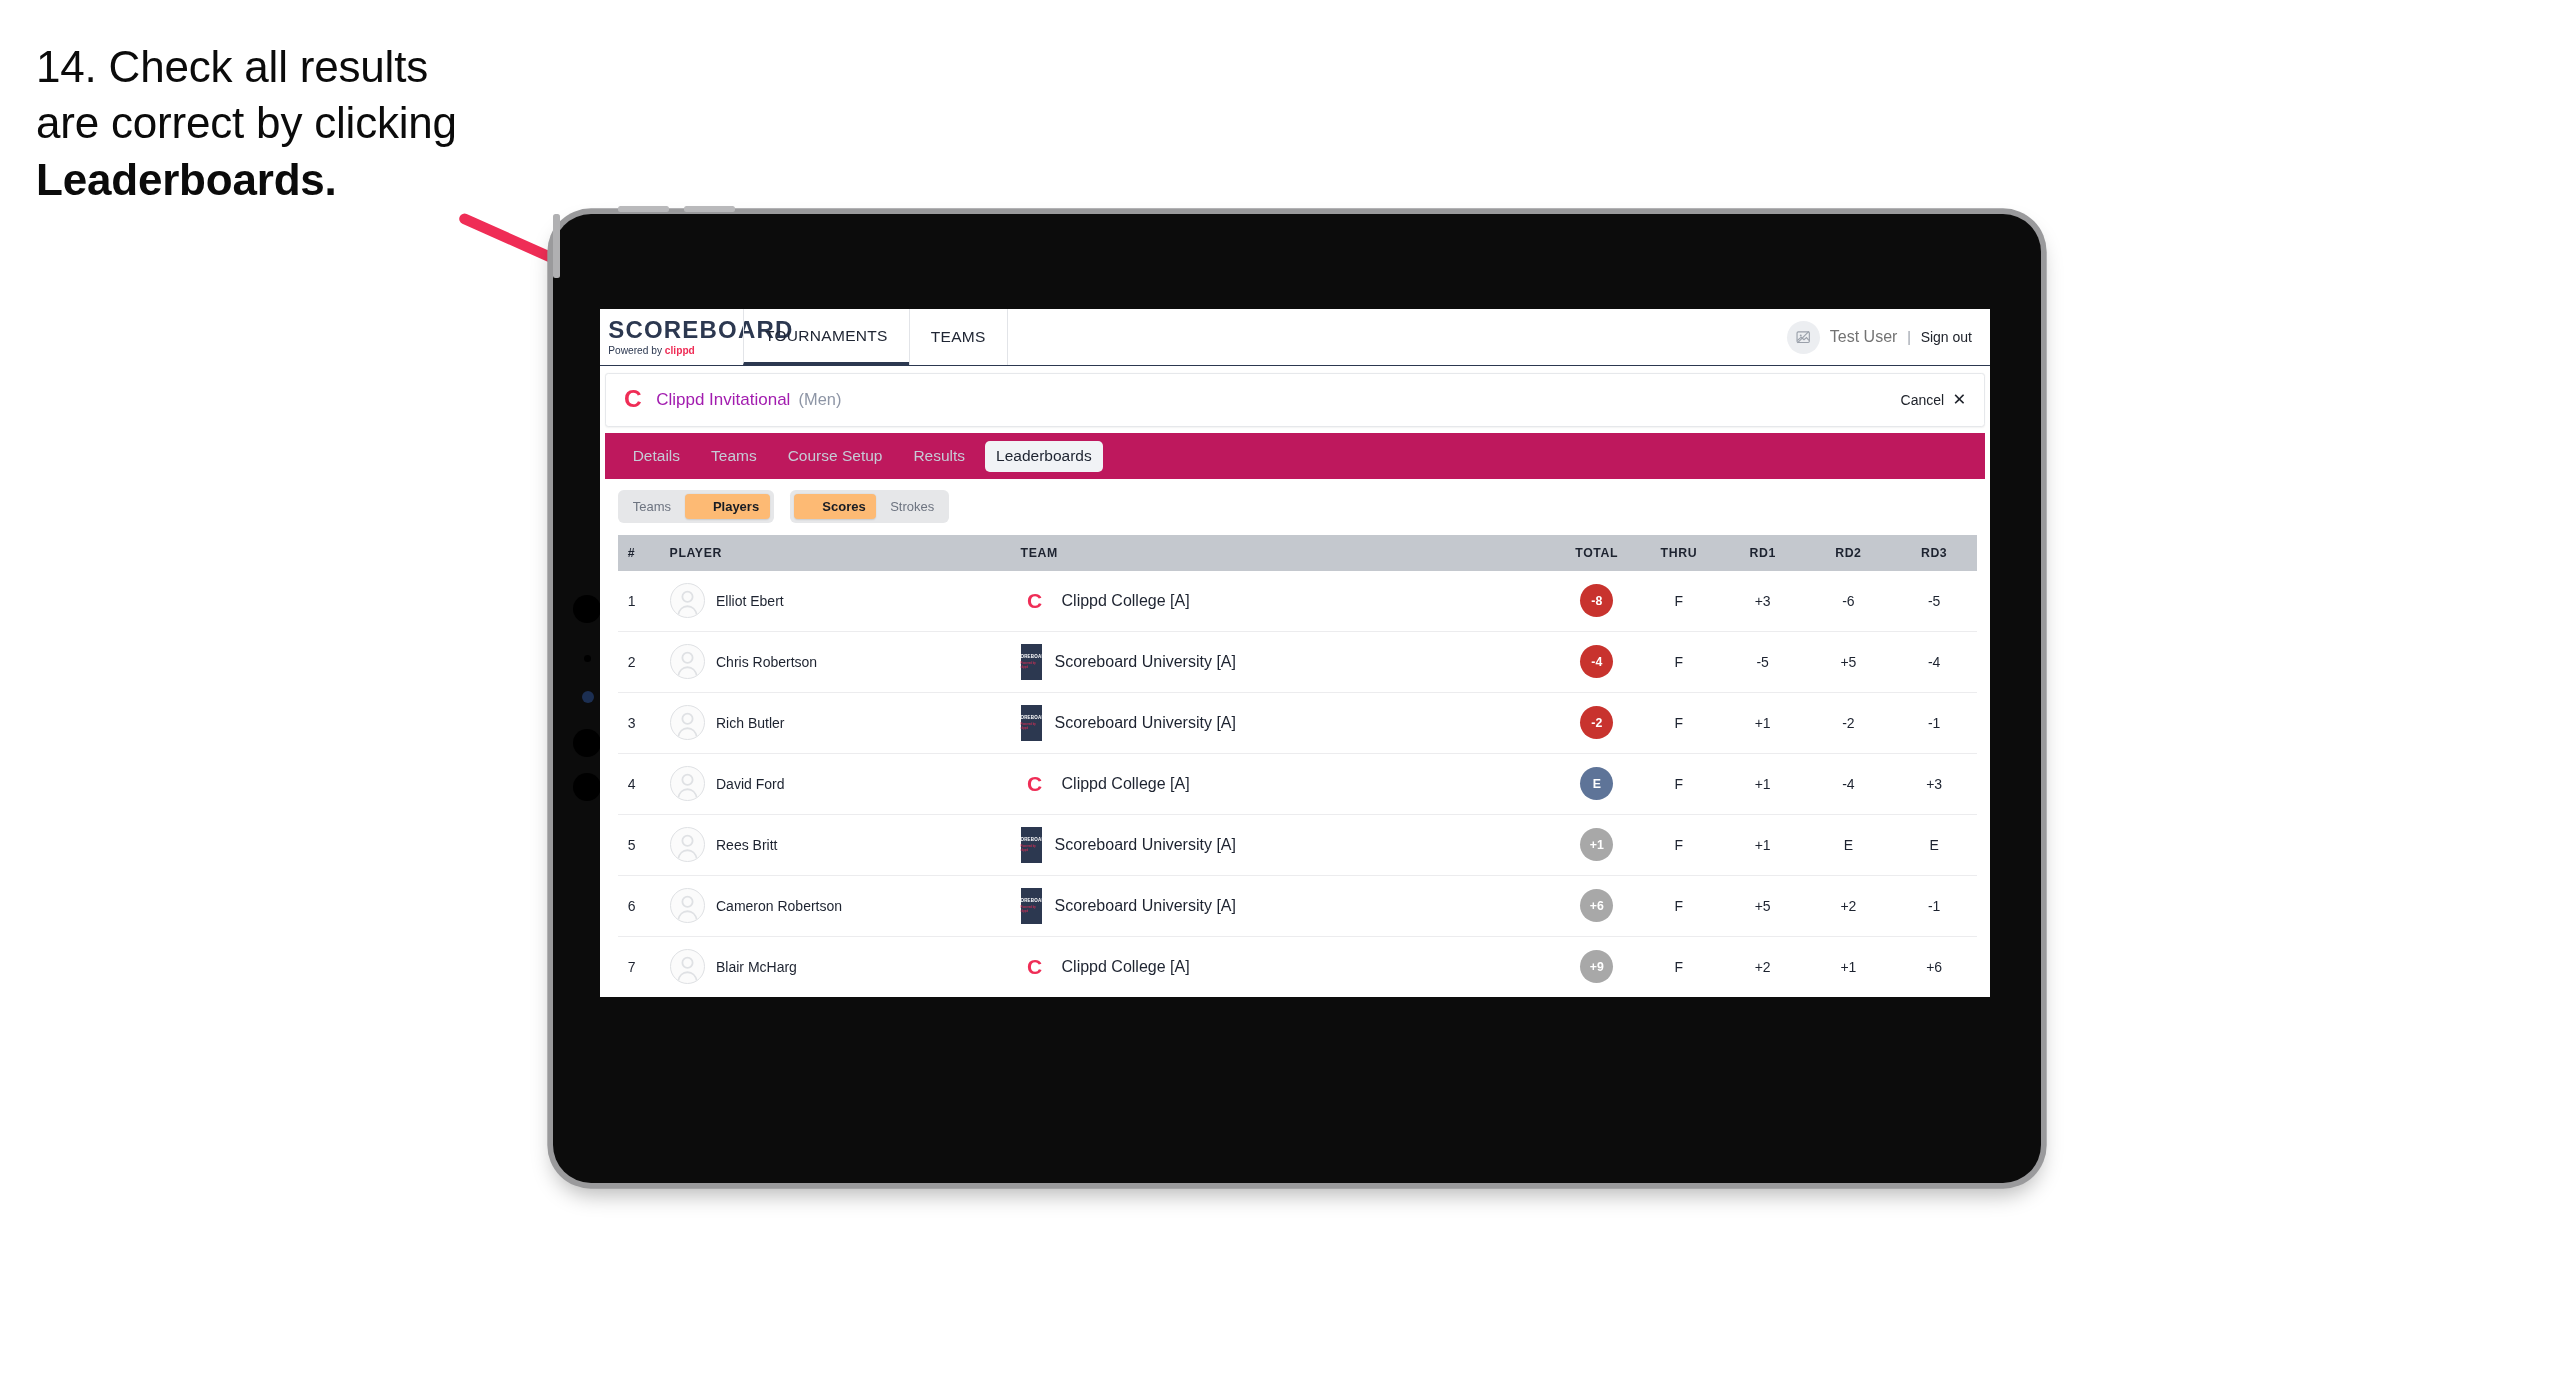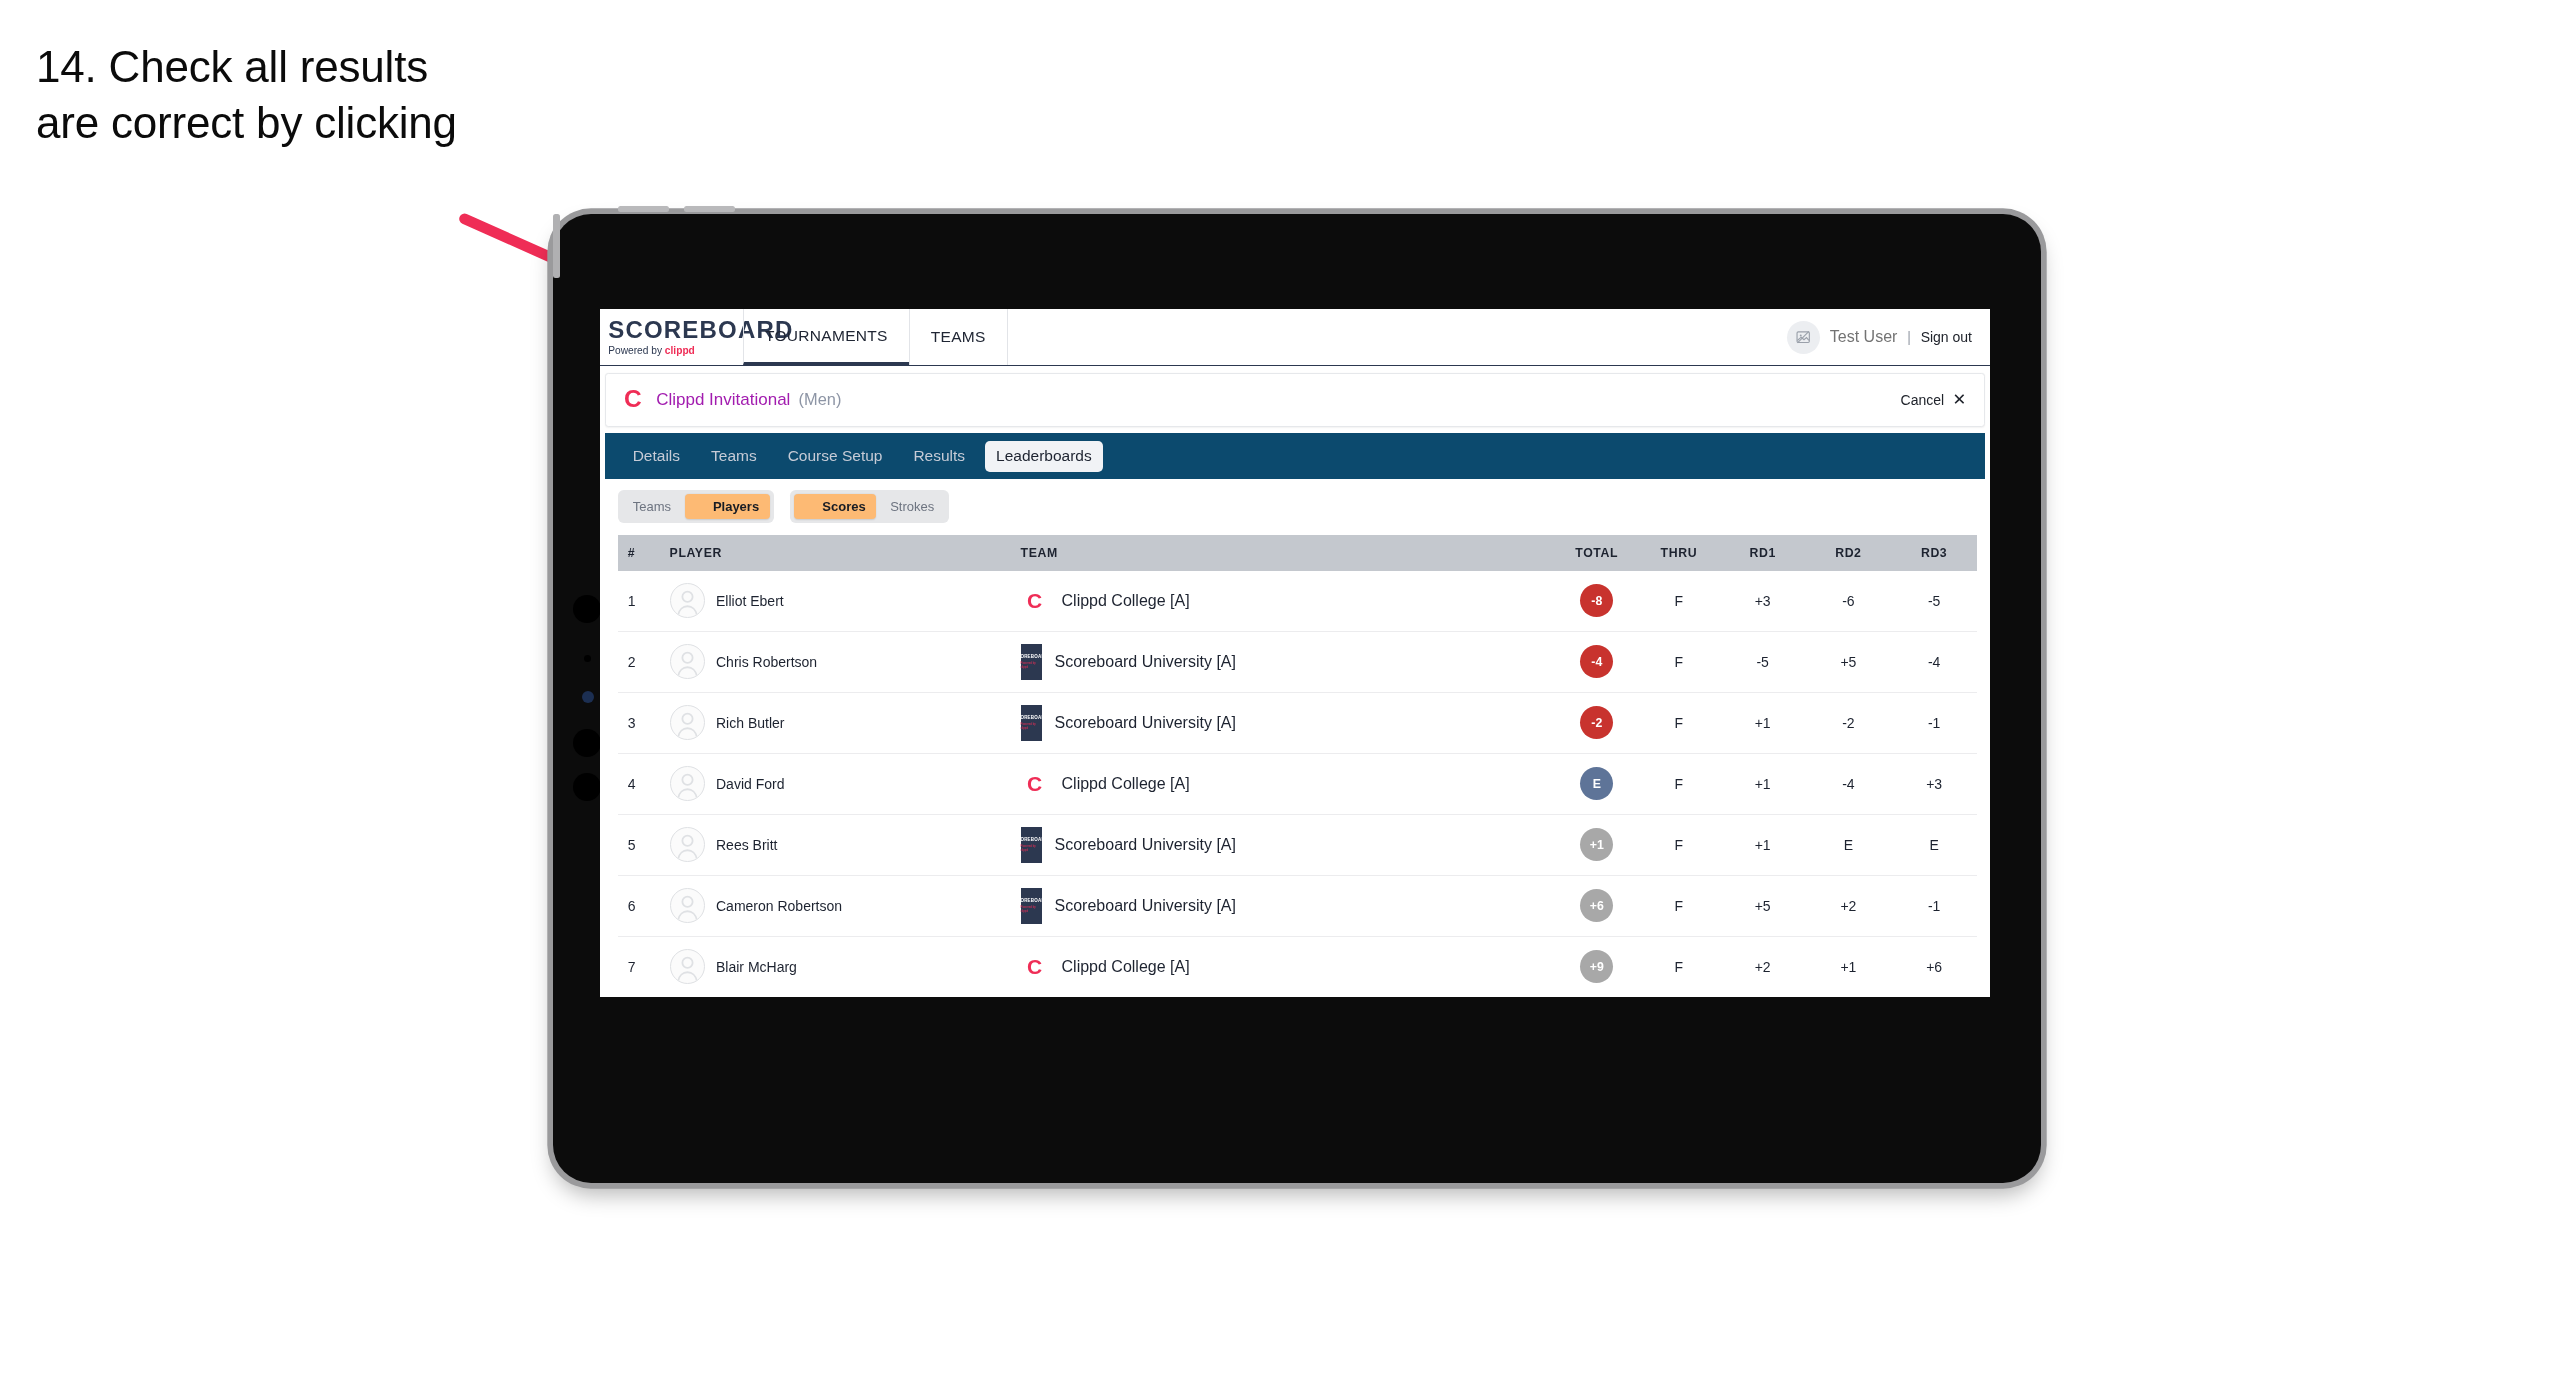--- a/index.html
+++ b/index.html
@@ -80,21 +80,21 @@
   }
   #tournament-logo{font-size:24.5px;font-weight:bold;color:#ef2d56;line-height:1;width:29px;}
   #tournament-name{font-size:17px;color:#a21caf;margin-left:3.3px;}
   #tournament-gender{font-size:16.4px;color:#8d95a5;margin-left:8.2px;}
   #tournament-spacer{flex:1;}
   #cancel-label{font-size:14px;color:#20242c;}
   #cancel-x{font-size:16.4px;color:#20242c;margin-left:8.2px;}
 
   
   #section-tabbar{
-    margin:6.5px 4.9px 0 4.9px;background:#0c4a6e;height:46px;
+    margin:6.5px 4.9px 0 4.9px;background:#be185d;height:46px;
     display:flex;align-items:center;padding-left:16.4px;gap:8.2px;
   }
   .section-tab{
     font-size:15.5px;color:#c6cbd6;padding:6.5px 11.4px;border-radius:4.9px;
   }
   .section-tab.active{background:#f1f3f6;color:#1d2330;}
 
   
   #toggle-row{display:flex;align-items:center;gap:16.4px;margin:11.4px 4.9px 0 18px;}
   .toggle-group{background:#e6e7e9;border-radius:5.7px;padding:4.1px;display:flex;gap:3.3px;}
@@ -140,20 +140,21 @@
   .total-under{background:#c8332e;}
   .total-even{background:#5e7498;}
   .total-over{background:#a8a8a8;}
 </style>
 </head>
 <body>
 
 <div id="annotation-caption">
   <div>14. Check all results</div>
   <div>are correct by clicking</div>
+  <div class="strong">Leaderboards.</div>
 </div>
 
 <svg id="annotation-arrow" viewBox="0 0 740 360">
   <line x1="48" y1="28" x2="640" y2="292" stroke="#ef2d56" stroke-width="13" stroke-linecap="round"></line>
   <polygon points="672,320 600,300 628,248" fill="#ef2d56"></polygon>
 </svg>
 
 <div id="tablet-device">
   <div class="bezel-btn" id="volume-button-1"></div>
   <div class="bezel-btn" id="volume-button-2"></div>

